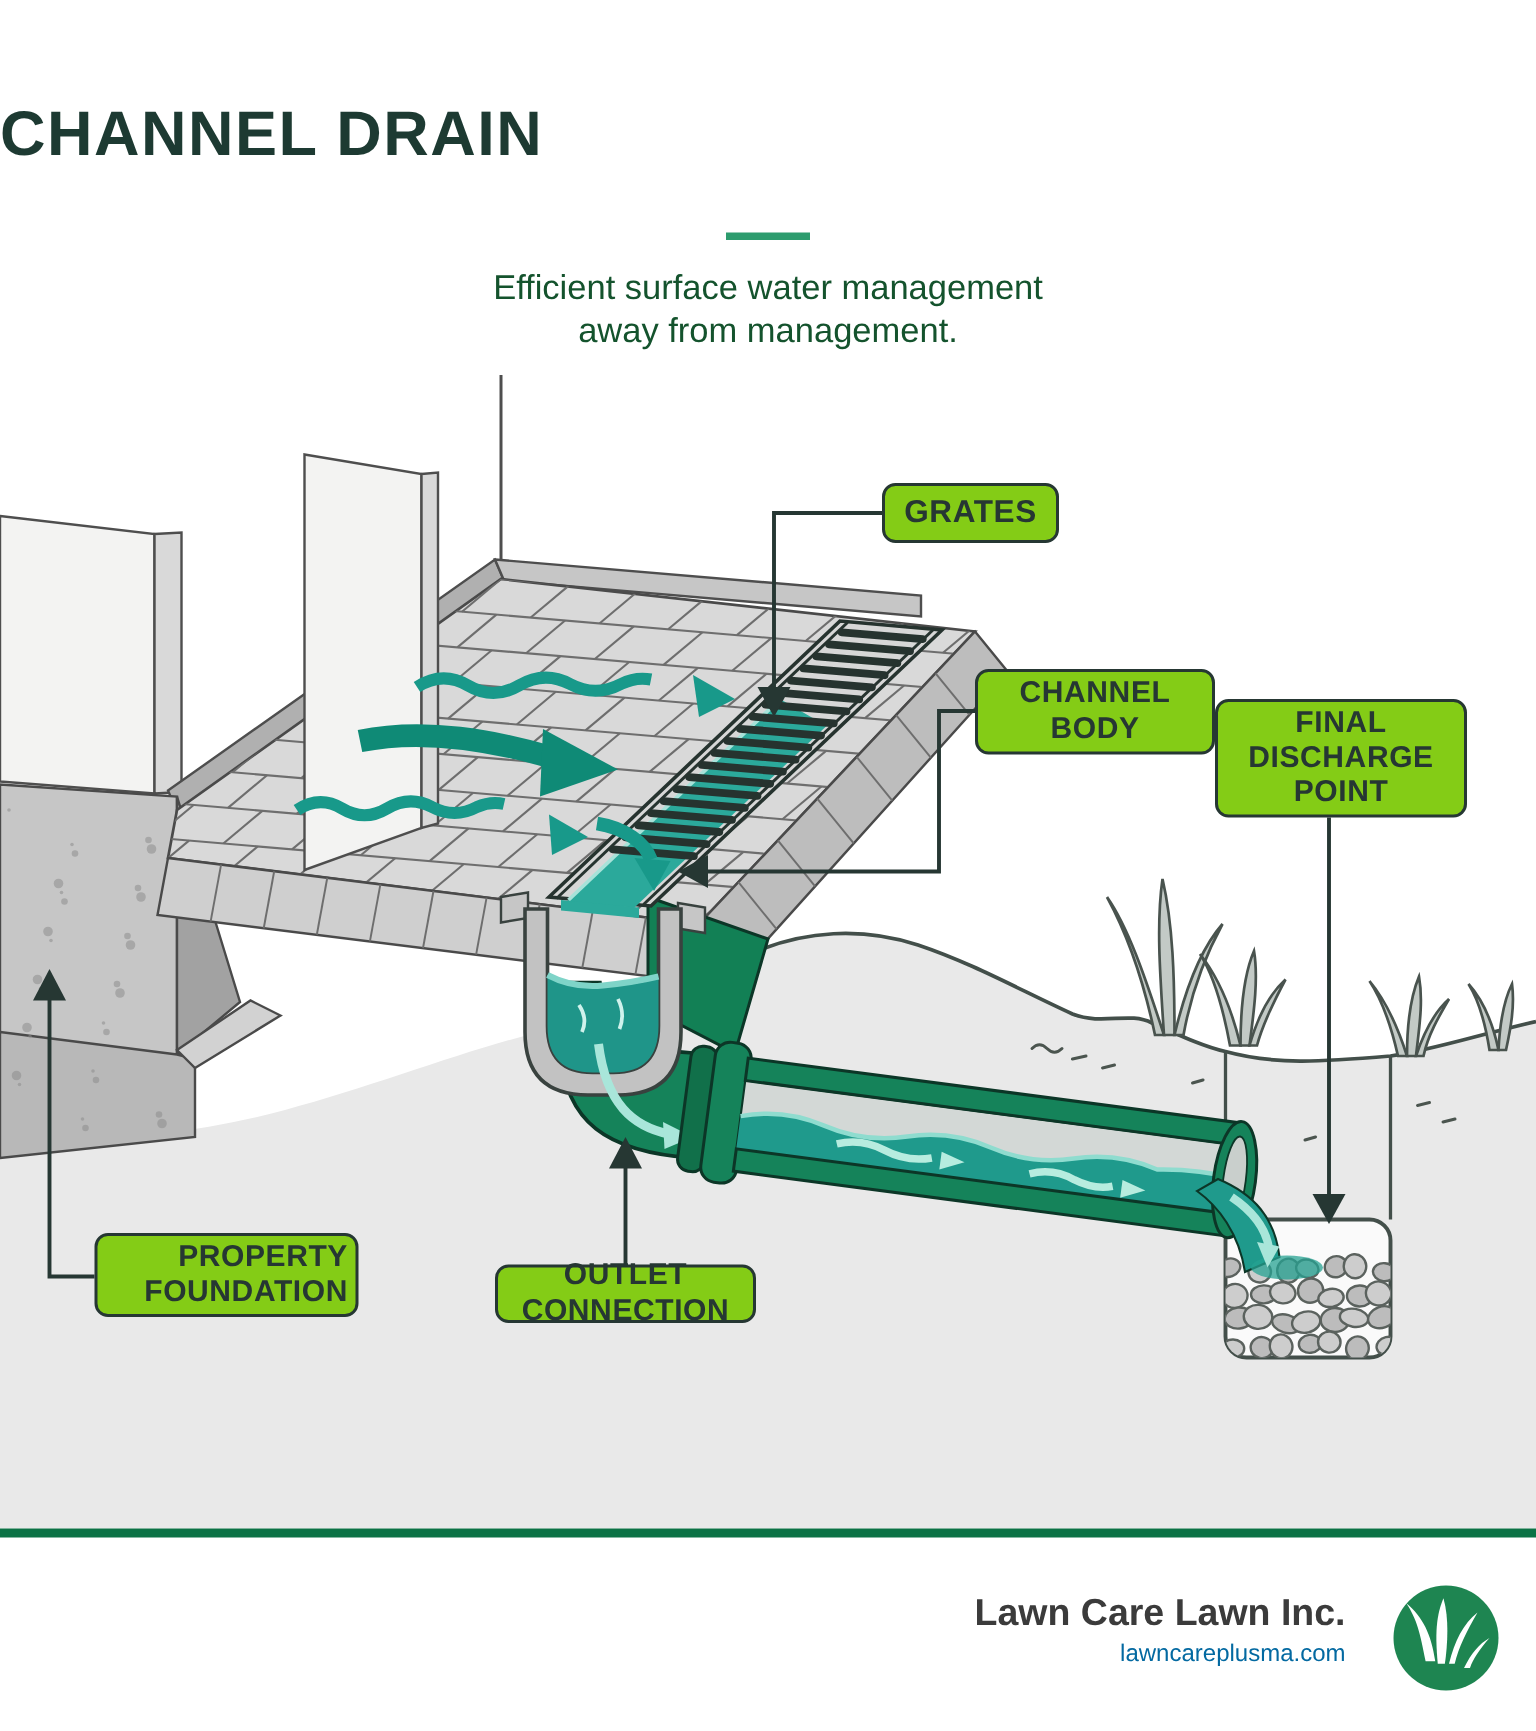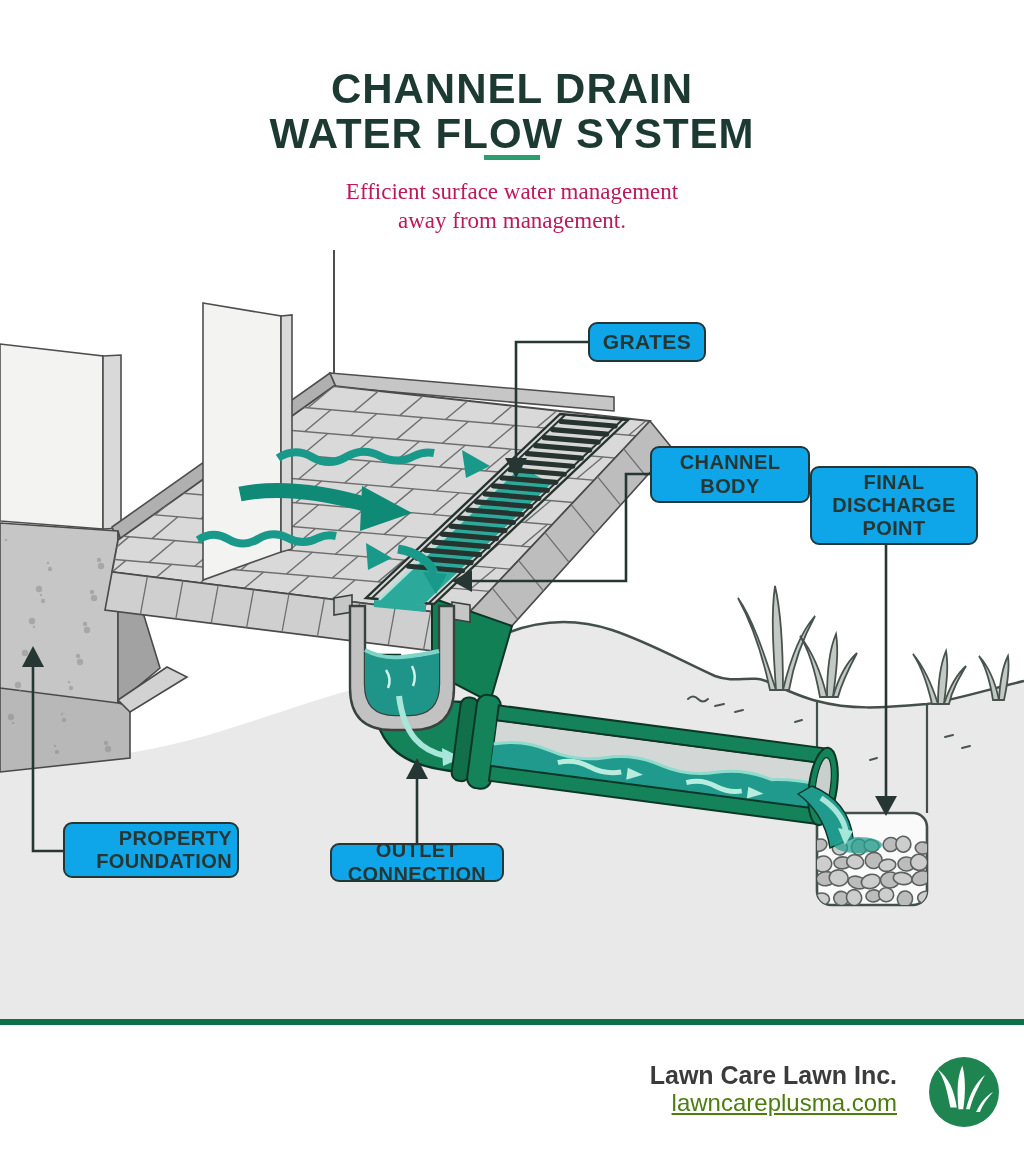--- a/index.html
+++ b/index.html
@@ -1,50 +1,49 @@
 <!DOCTYPE html>
 <html><head>
 <meta charset="utf-8">
 <style>
   html,body{margin:0;padding:0;background:#ffffff;}
   #stage{position:relative;width:1024px;height:1154px;background:#ffffff;overflow:hidden;
          font-family:"Liberation Sans",sans-serif;}
   
-  #title{position:absolute;left:0;top:66px;width:1024px;text-align:center;
+  #title{position:absolute;left:0;top:66px;width:1024px;text-align:left;
          font-weight:bold;font-size:42px;line-height:45px;letter-spacing:1px;color:#1d3a32;}
   #divider{position:absolute;left:484px;top:155px;width:56px;height:5px;background:#2d9c6e;}
   #subtitle{position:absolute;left:0;top:177px;width:1024px;text-align:center;
-            font-size:23px;line-height:29px;color:#be185d;font-family:Liberation Serif, serif;}
+            font-size:23px;line-height:29px;color:#14532d;}
   
   #diagram{position:absolute;left:0;top:0;width:1024px;height:1154px;}
   
   .label{position:absolute;display:flex;align-items:center;justify-content:center;
-         text-align:center;background:#0ea5e9;border:2.6px solid #263733;border-radius:9px;
+         text-align:center;background:#84cc16;border:2.6px solid #263733;border-radius:9px;
          font-weight:bold;color:#263733;box-sizing:border-box;padding:2px 5px;
          font-size:20px;line-height:1.16;letter-spacing:0.4px;}
   #lbl-grates{left:588px;top:322px;width:118px;height:40px;font-size:21px;}
   #lbl-channel-body{left:650px;top:446px;width:160px;height:57px;}
   #lbl-final-discharge{left:810px;top:466px;width:168px;height:79px;}
   #lbl-property-foundation{left:63px;top:822px;width:176px;height:56px;text-align:right;}
   #lbl-outlet-connection{left:330px;top:843px;width:174px;height:39px;}
   
   #footer-bar{position:absolute;left:0;top:1019px;width:1024px;height:6px;background:#0c7245;}
   #footer-text{position:absolute;right:127px;top:1060px;text-align:right;}
   #footer-company{font-weight:bold;font-size:25px;color:#3b3b3b;line-height:30px;}
-  #footer-site{font-size:24px;color:#4d7c0f;line-height:26px;text-decoration:underline;}
+  #footer-site{font-size:16px;color:#0369a1;line-height:26px;}
   #footer-logo{position:absolute;left:928px;top:1056px;width:72px;height:72px;}
 </style>
 </head>
 <body>
 
 <div id="stage">
 
   <div id="title">
     <div>CHANNEL DRAIN</div>
-    <div>WATER FLOW SYSTEM</div>
   </div>
   <div id="divider"></div>
   <div id="subtitle">
     <div>Efficient surface water management</div>
     <div>away from management.</div>
   </div>
 
   <svg id="diagram" viewBox="0 0 1024 1154" xmlns="http://www.w3.org/2000/svg">
     <defs>
       <clipPath id="patioClip">

